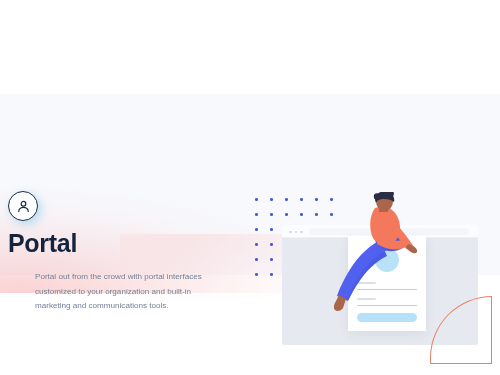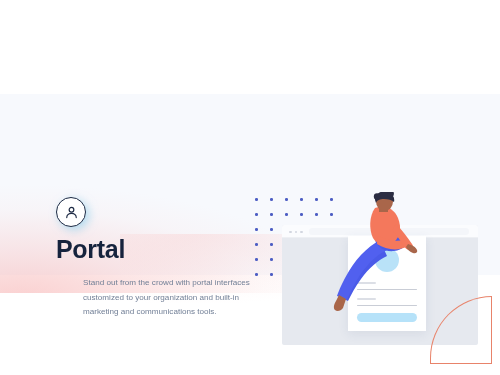--- a/index.html
+++ b/index.html
@@ -32,21 +32,21 @@
     pointer-events:none;
   }
 
   
   .white-block{
     position:absolute; left:28px; top:252px; width:98px; height:24px;
     background:#ffffff;
   }
 
   
-  .left-col{ position:absolute; left:0; top:94px; width:250px; height:181px;margin-left:48px; }
+  .left-col{ position:absolute; left:0; top:88px; width:250px; height:181px; }
 
   .avatar-badge{
     position:absolute; left:8px; top:9px; width:30px; height:30px;
     border-radius:50%;
     border:1.6px solid #1e2b45;
     background:#ffffff;
     display:flex; align-items:center; justify-content:center;
     box-shadow: 3px 3px 10px rgba(120,200,235,.55);
   }
   .avatar-badge svg{ display:block; }
@@ -147,21 +147,21 @@
 
       <div class="avatar-badge">
         <svg width="17" height="17" viewBox="0 0 24 24" fill="none" aria-hidden="true">
           <circle cx="12" cy="8.2" r="3.3" stroke="#1e2b45" stroke-width="1.7"></circle>
           <path d="M5.3 19.2c0-3.6 3-6 6.7-6s6.7 2.4 6.7 6" stroke="#1e2b45" stroke-width="1.7" stroke-linecap="round"></path>
         </svg>
       </div>
 
       <h1 class="page-title">Portal</h1>
 
-      <p class="body-copy">Stand out from the crowd with portal interfaces customized to your organization and built-in marketing and communications tools.</p>
+      <p class="body-copy">Portal out from the crowd with portal interfaces customized to your organization and built-in marketing and communications tools.</p>
     </div>
 
     <div class="illo">
 
       <div class="dots">
           <i style="left: 0px; top: 0px; background: rgb(77, 94, 196);"></i>
           <i style="left: 15px; top: 0px; background: rgb(77, 94, 196);"></i>
           <i style="left: 30px; top: 0px; background: rgb(77, 94, 196);"></i>
           <i style="left: 45px; top: 0px; background: rgb(77, 94, 196);"></i>
           <i style="left: 60px; top: 0px; background: rgb(77, 94, 196);"></i>

